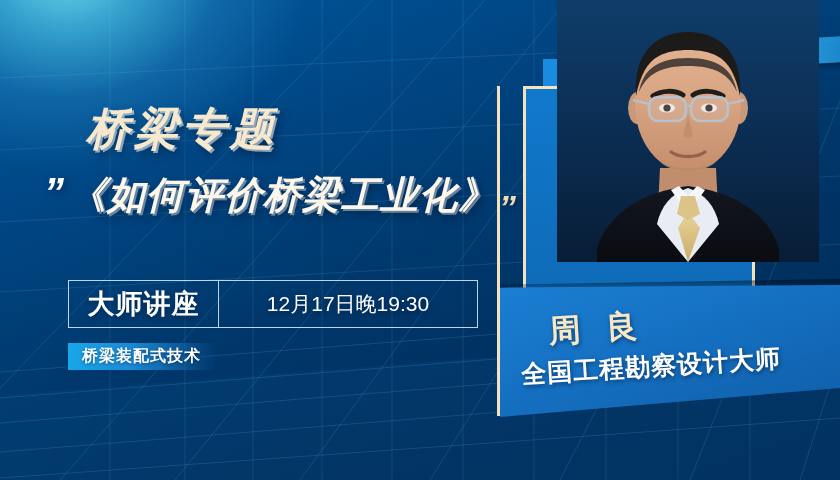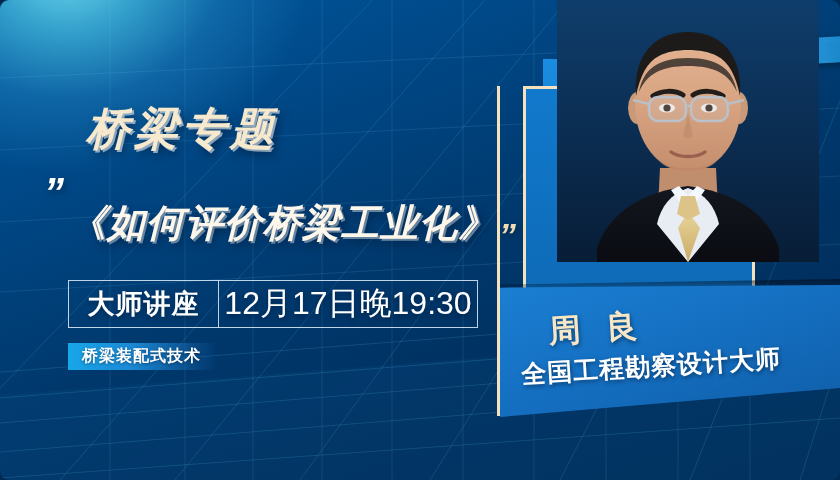--- a/index.html
+++ b/index.html
@@ -6,21 +6,20 @@
   *{box-sizing:border-box;}
 
   .poster{
     position:relative;
     width:840px;height:480px;
     overflow:hidden;
     font-family:"Liberation Sans","DejaVu Sans",sans-serif;
     background:
       radial-gradient(ellipse 340px 280px at 8% -6%, rgba(110,220,240,.95) 0%, rgba(72,190,225,.70) 22%, rgba(40,140,200,.38) 45%, rgba(0,70,130,0) 72%),
       linear-gradient(160deg,#005a9e 0%,#004a8a 22%,#00386c 52%,#00305f 74%,#002b55 100%);
-    border-radius: 9px;
   }
 
   
   .grid-wrap{position:absolute;inset:0;overflow:hidden;pointer-events:none;}
   .grid-wrap svg{position:absolute;inset:0;width:840px;height:480px;}
   .gl{stroke:#5bbbe4;stroke-opacity:.18;stroke-width:1;fill:none;}
   .gl2{stroke:#7fd0ef;stroke-opacity:.13;stroke-width:1;fill:none;}
   .gfloor{fill:#0a4f86;fill-opacity:.22;}
 
   
@@ -53,40 +52,39 @@
   .q-close{
     color:#f2dcb4;font-size:34px;font-weight:bold;font-style:italic;
     line-height:.9;letter-spacing:-2px;margin-left:2px;align-self:flex-end;
     margin-bottom:-2px;
     text-shadow:2px 3px 6px rgba(0,20,45,.55);
   }
   .subline{
     font-size:38px;font-weight:bold;font-style:italic;letter-spacing:1px;
     color:#fdf6ea;
     text-shadow:2px 2px 0 rgba(255,255,255,.4), 3px 5px 9px rgba(0,20,45,.6);
-    margin-top:28px;
   }
 
   
   .infobox{
     position:absolute;left:68px;top:280px;
     width:410px;height:48px;
     border:1.5px solid rgba(226,240,252,.85);
     display:flex;align-items:stretch;
   }
   .ib-left{
     display:flex;align-items:center;justify-content:center;
     width:150px;
     border-right:1.5px solid rgba(226,240,252,.85);
     color:#ffffff;font-size:27px;font-weight:bold;letter-spacing:1px;
     text-shadow:0 2px 5px rgba(0,20,45,.5);
   }
   .ib-right{
     flex:1;display:flex;align-items:center;justify-content:center;
-    color:#ffffff;font-size:32px;font-weight:500;letter-spacing:0px;
+    color:#ffffff;font-size:21px;font-weight:500;letter-spacing:0px;
     text-shadow:0 2px 5px rgba(0,20,45,.5);
   }
 
   
   .tags{position:absolute;left:68px;top:343px;display:flex;gap:22px;justify-content:space-between;}
   .tag{
     height:27px;padding:0 16px 0 14px;
     display:flex;align-items:center;
     color:#ffffff;font-size:16px;font-weight:bold;letter-spacing:1px;
     background:linear-gradient(90deg,#18a7e8 0%,#1b8ad6 42%,rgba(20,95,165,.35) 88%,rgba(15,75,140,0) 100%);

